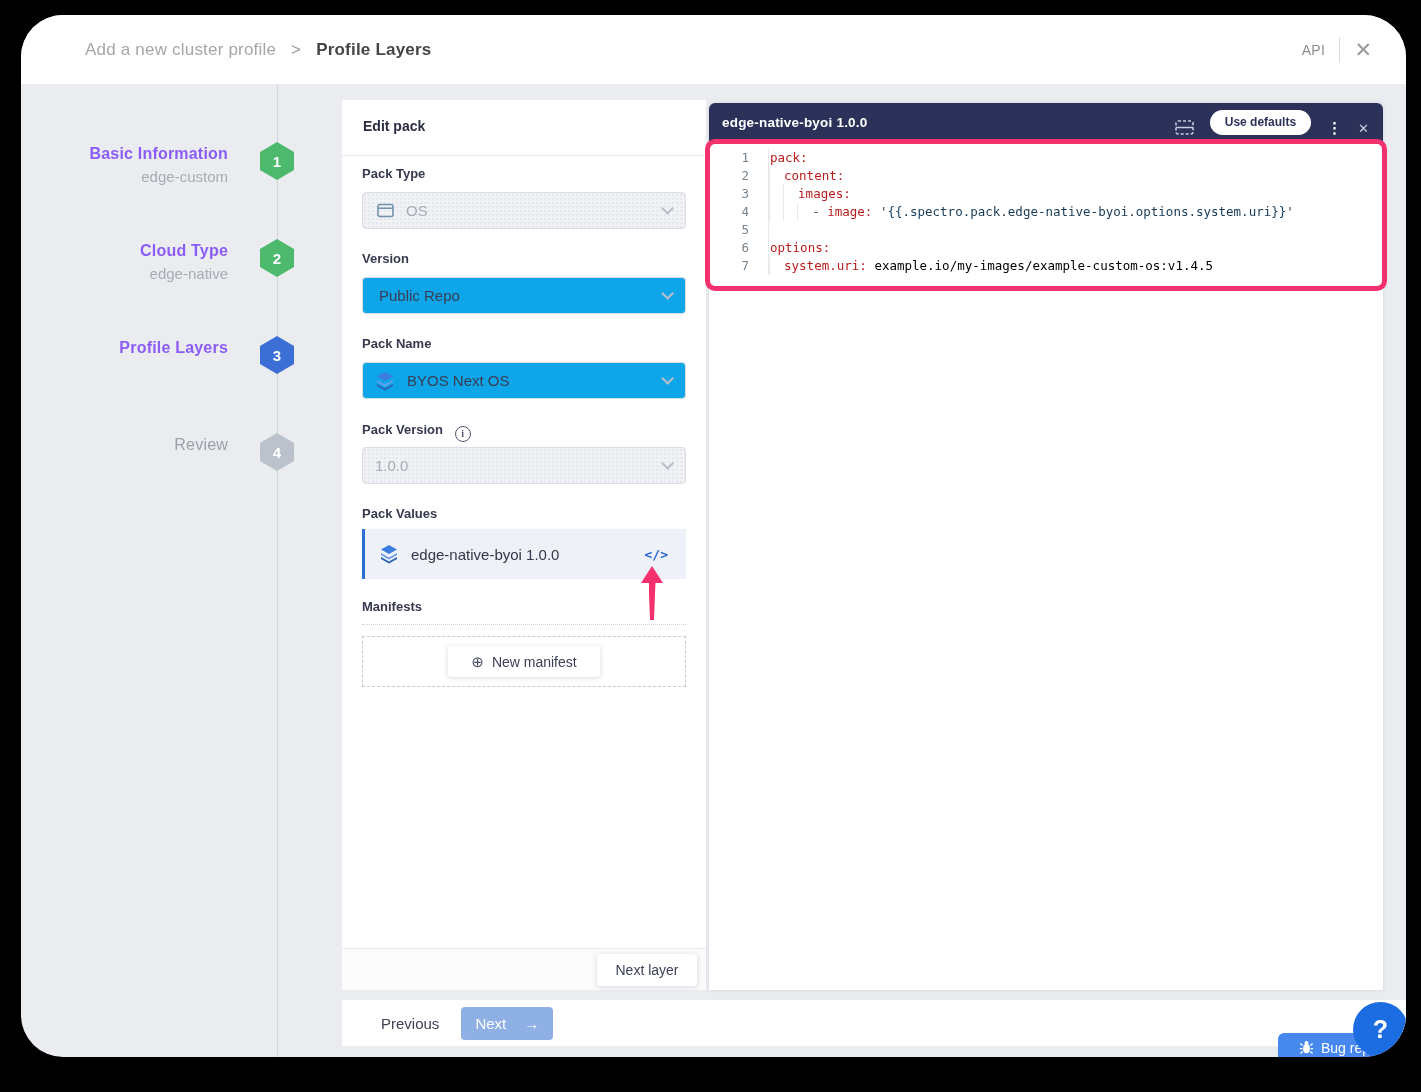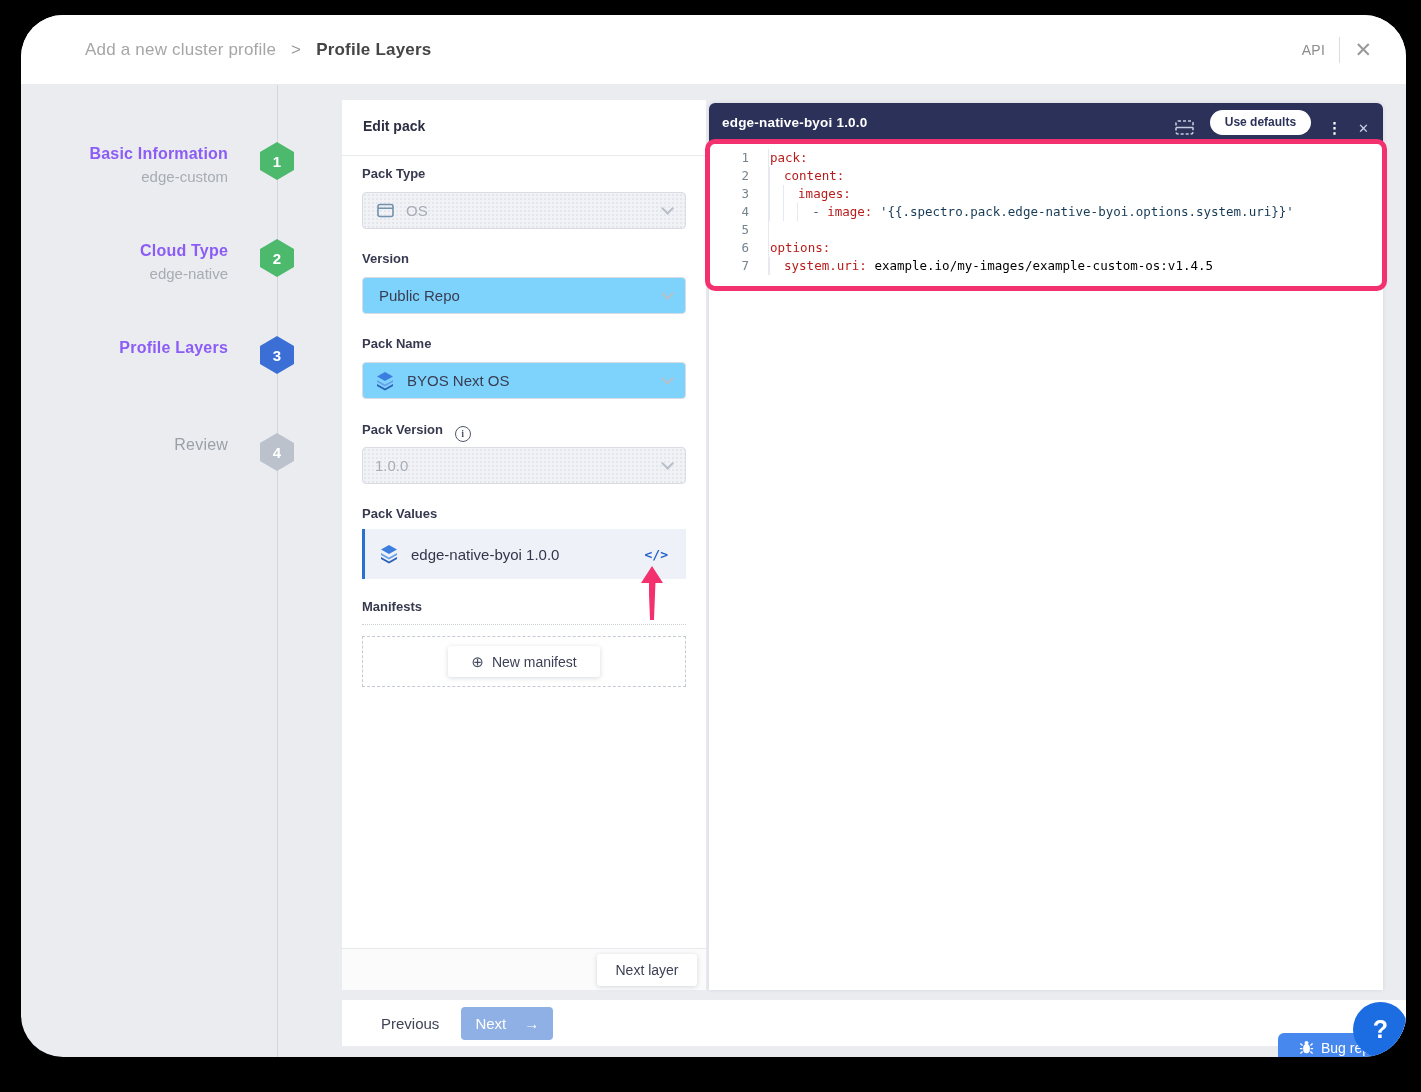--- a/index.html
+++ b/index.html
@@ -34,21 +34,21 @@
   .hex.done   { background:#4cb96d; }
   .hex.active { background:#3b6fd6; }
   .hex.todo   { background:#bcc2cb; }
 
   
   .panel { position:absolute; left:321px; top:85px; width:364px; height:890px; background:#fff; }
   .panel-title { position:absolute; left:21px; top:18px; font-size:14px; font-weight:600; color:#2b2d42; }
   .panel-hr { position:absolute; left:0; top:55px; width:100%; height:1px; background:#e9eaee; }
   .flabel { position:absolute; left:20px; font-size:13px; font-weight:700; color:#37394f; }
   .field { position:absolute; left:20px; width:324px; height:37px; border:1px solid #d9dce2;
-           border-radius:4px; background:#7dd3fc; display:flex; align-items:center; cursor:pointer; }
+           border-radius:4px; background:#0ea5e9; display:flex; align-items:center; cursor:pointer; }
   .field.disabled { background:#f1f2f6; cursor:default;
            background-image:radial-gradient(#e4e6eb 1px, transparent 1px); background-size:4px 4px; }
   .field .ftext { font-size:15px; color:#3a3d52; }
   .field.disabled .ftext { color:#a7adb6; }
   .chev { margin-left:auto; margin-right:15px; width:9px; height:9px; border-right:2px solid #b9bfc8;
           border-bottom:2px solid #b9bfc8; transform:rotate(45deg) translateY(-3px); }
   .icon-pad { margin-left:14px; margin-right:12px; display:flex; align-items:center; }
   .info-i { display:inline-flex; width:16px; height:16px; border:1.5px solid #53576b; border-radius:50%;
             align-items:center; justify-content:center; font-size:10px; font-weight:700; color:#53576b;
             margin-left:8px; vertical-align:-3px; font-family:"Liberation Serif", serif; }

